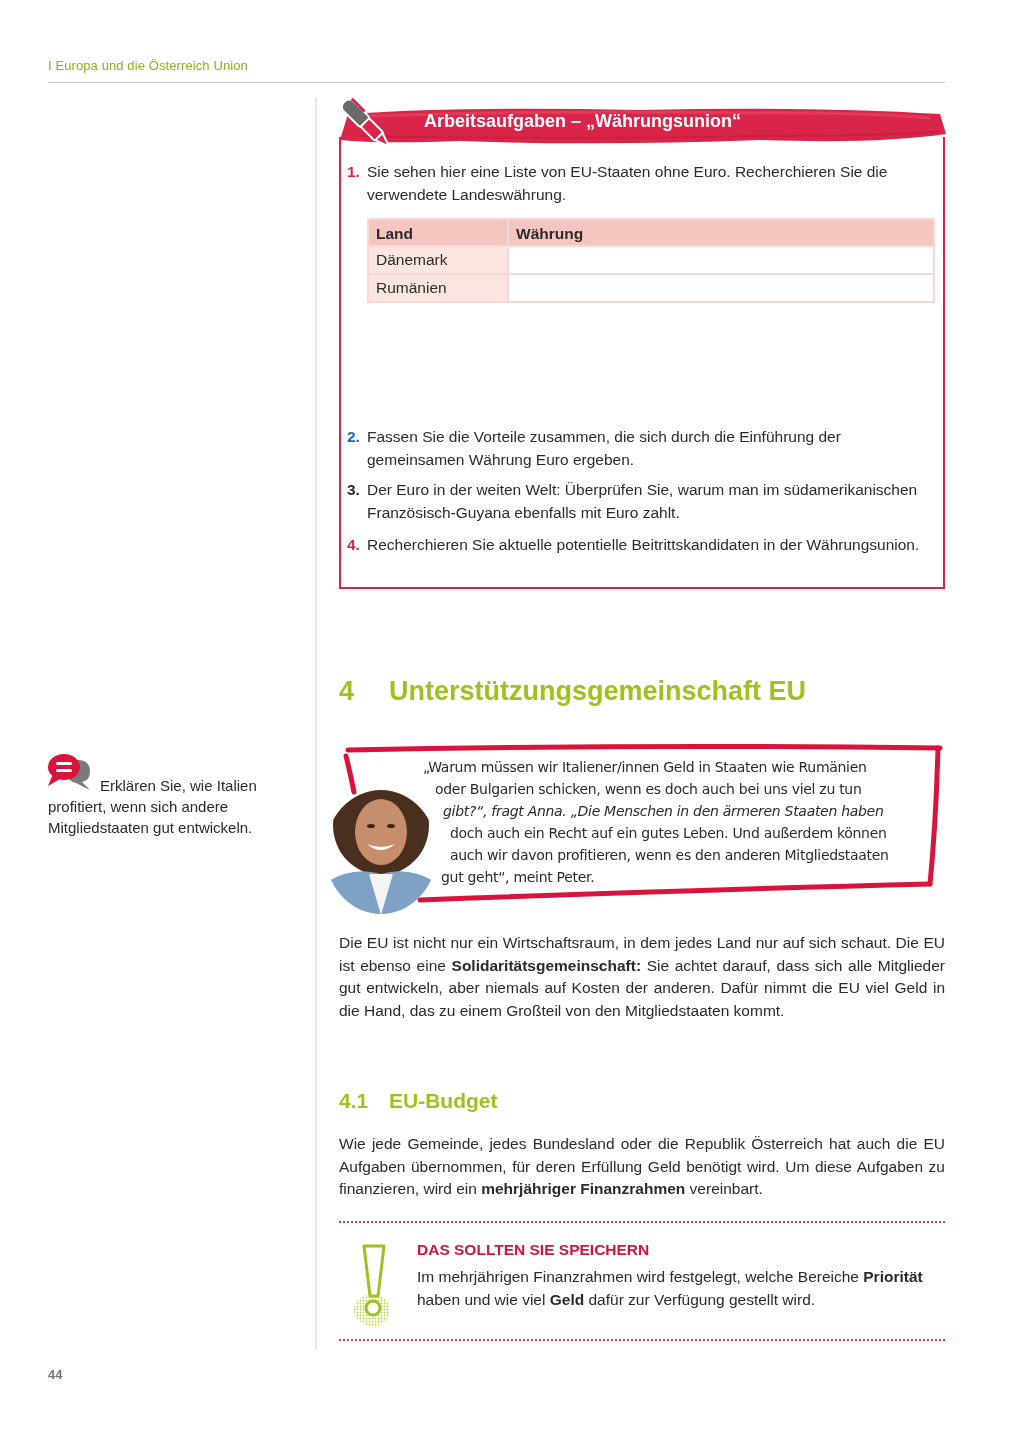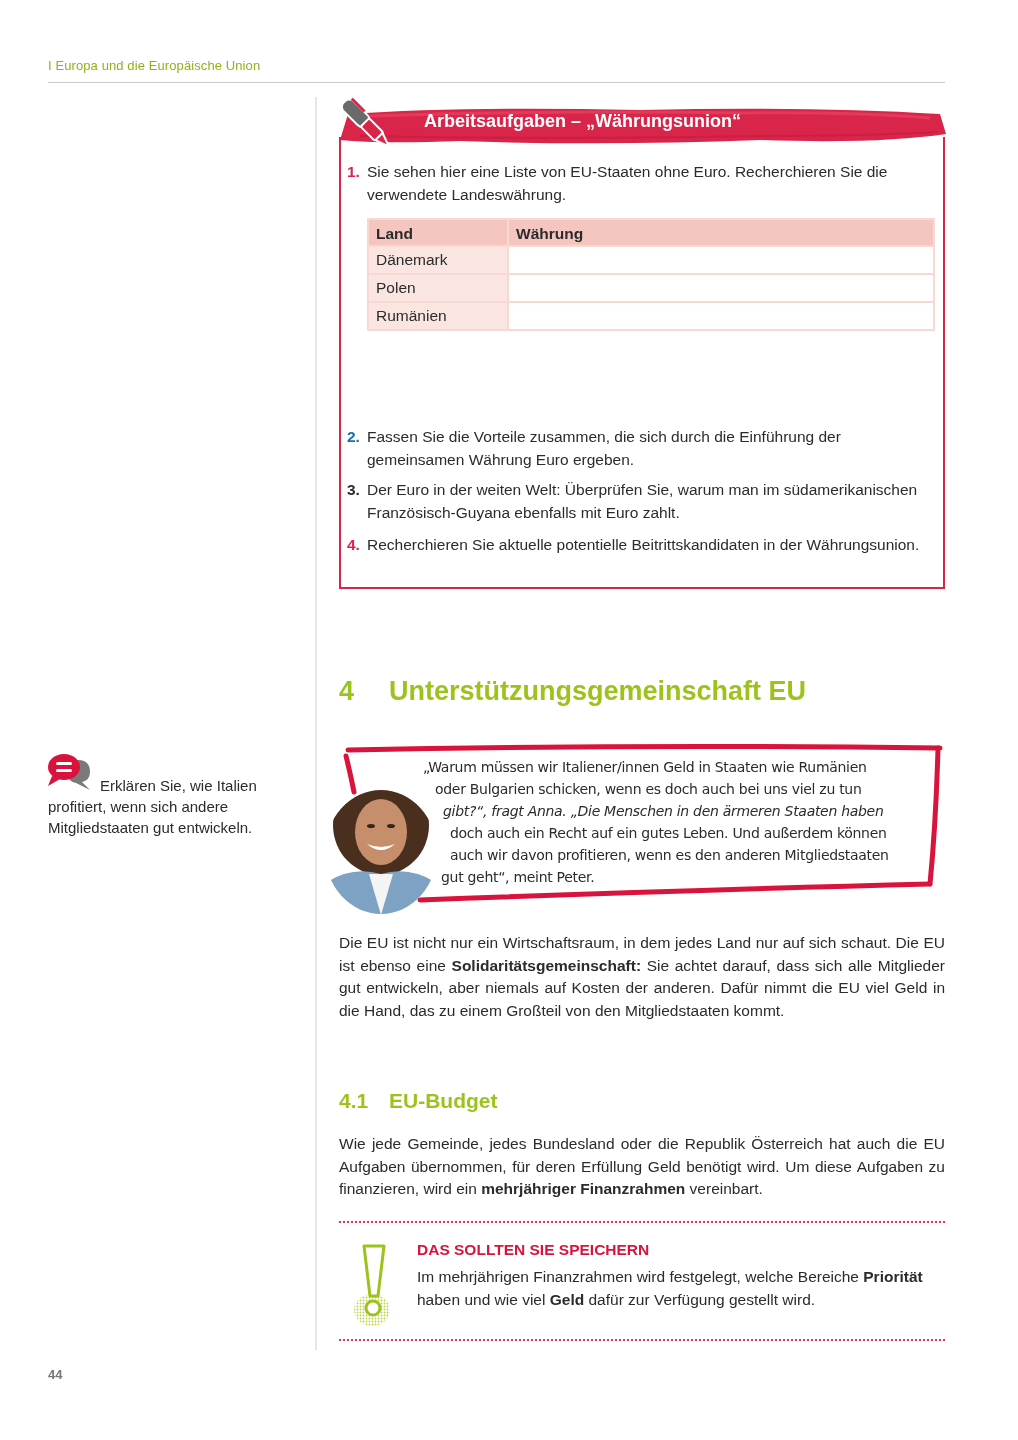--- a/index.html
+++ b/index.html
@@ -45,21 +45,21 @@
     .excl-icon { position: absolute; left: 350px; top: 1242px; width: 46px; height: 88px; }
     .save-title { position: absolute; left: 417px; top: 1241px; font-size: 15.5px; font-weight: bold; color: #d9143c; }
     .save-text { position: absolute; left: 417px; top: 1266px; width: 520px; font-size: 15.5px; line-height: 22.5px; color: #2b2b2b; }
 
     .page-num { position: absolute; left: 48px; top: 1367px; font-size: 13px; font-weight: bold; color: #777777; }
     b { font-weight: bold; }
   </style>
 </head>
 <body>
 
-<div class="running-head">I  Europa und die Europäische Union</div>
+<div class="running-head">I  Europa und die Österreich Union</div>
 <div class="head-rule"></div>
 <div class="col-rule"></div>
 
 <div class="task-box"></div>
 <div class="task-banner">
   <svg width="608" height="42" viewBox="0 0 608 42">
     <path d="M8 10 Q120 2 300 6 Q470 2 600 10 L606 30 Q540 40 420 36 Q260 42 120 37 Q40 40 0 36 Z" fill="#d9254a"></path>
     <path d="M30 12 Q200 6 400 9 Q520 8 590 14" stroke="#e84a66" stroke-width="3" fill="none" opacity="0.6"></path>
     <path d="M20 32 Q220 36 420 32 Q520 32 598 28" stroke="#c01838" stroke-width="2" fill="none" opacity="0.5"></path>
   </svg>
@@ -83,24 +83,20 @@
 <table class="cur">
   <thead>
     <tr>
       <th>Land</th>
       <th>Währung</th>
     </tr>
   </thead>
   <tbody>
     <tr>
         <td class="land">Dänemark</td>
-        <td class="wae"></td>
-      </tr>
-    <tr>
-        <td class="land">Polen</td>
         <td class="wae"></td>
       </tr>
     <tr>
         <td class="land">Rumänien</td>
         <td class="wae"></td>
       </tr>
   </tbody>
 </table>
 
 <div class="task" style="top:426px;">

